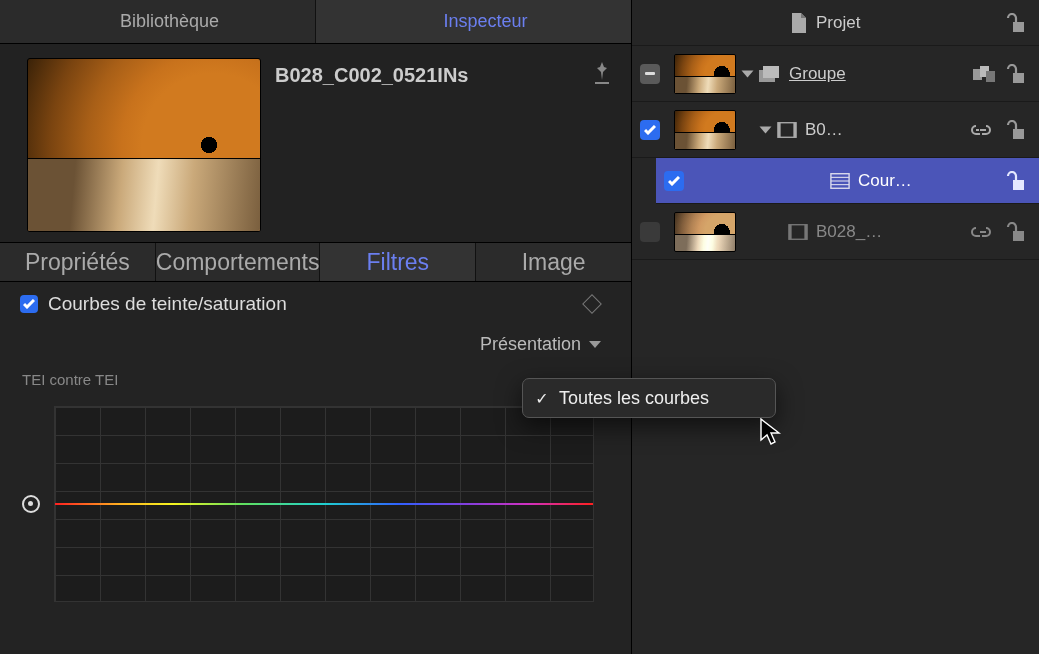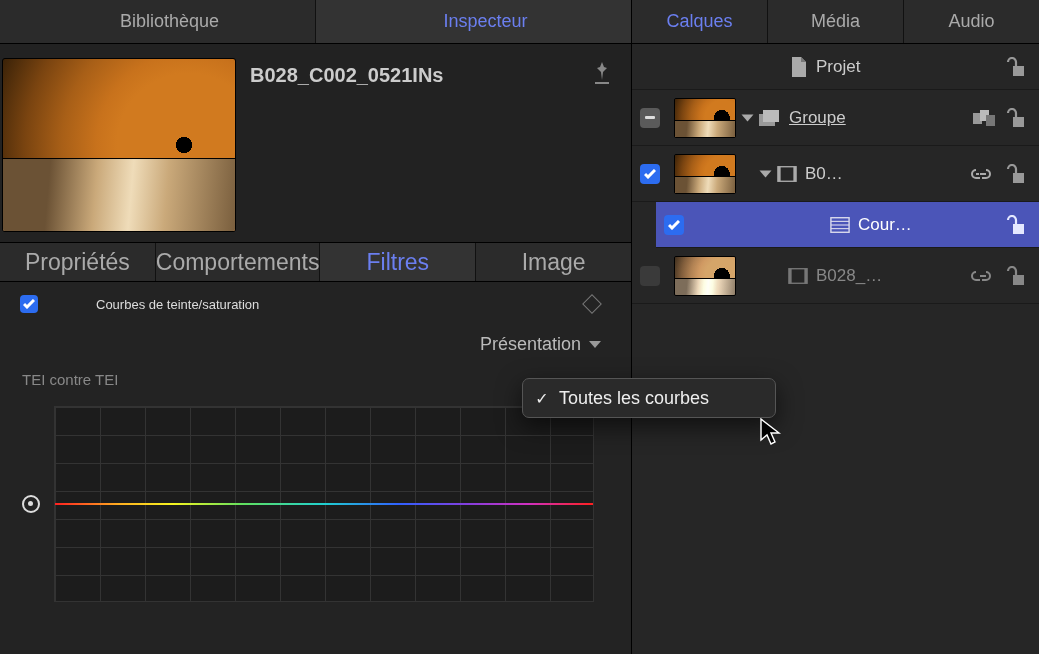--- a/index.html
+++ b/index.html
@@ -6,21 +6,21 @@
   body { background: #1a1a1a; color: #bbb; width: 1039px; height: 654px; overflow: hidden; position: relative; }
   .app { display: flex; width: 100%; height: 100%; }
 
   
   .left { width: 632px; background: #222; display: flex; flex-direction: column; border-right: 1px solid #000; }
   .tab-row { display: flex; height: 44px; background: #2b2b2b; border-bottom: 1px solid #000; }
   .tab { flex: 1; display: flex; align-items: center; justify-content: center; font-size: 18px; color: #aaa; cursor: pointer; padding-left: 24px; }
   .tab.active { color: #6b7ff0; background: #333; }
   .tab.sep { border-right: 1px solid #111; }
 
-  .clip-header { display: flex; align-items: flex-start; padding: 14px 18px 10px 2px; gap: 14px; }
+  .clip-header { display: flex; align-items: flex-start; padding: 14px 18px 10px 27px; gap: 14px; }
   .thumb-lg { width: 234px; height: 174px; border: 1px solid #000; border-radius: 3px; position: relative; overflow: hidden; background: #000; }
   .tunnel { width: 100%; height: 100%; background:
       radial-gradient(circle at 78% 50%, #000 0 8px, transparent 8px),
       linear-gradient(to top, #b8824e 0 40%, transparent 40%),
       radial-gradient(circle at 80% 50%, #d17a1f 0 35%, #c8721c 45%, #a85f17 62%, #7a4410 80%, #3a2208 100%);
       position: relative; }
   .tunnel::after { content:""; position:absolute; left:0; right:0; bottom:0; height:42%;
       background: linear-gradient(95deg, #6b5235 0 20%, #caa97a 40%, #efdcb9 55%, #caa97a 70%, #7a5f3e 100%);
       border-top: 1px solid #000; }
   .clip-title { font-size: 20px; font-weight: 600; color: #ccc; flex: 1; padding-top: 6px; }
@@ -30,21 +30,21 @@
 
   .subtab-row { display: flex; height: 40px; background: #2b2b2b; border-top: 1px solid #000; border-bottom: 1px solid #000; }
   .subtab { flex: 1; display:flex; align-items:center; justify-content:center; font-size: 23px; color: #aaa; cursor:pointer; border-right: 1px solid #111; }
   .subtab:last-child { border-right:none; }
   .subtab.active { color: #6b7ff0; background:#333; }
 
   .filter-section { flex:1; padding: 0; background: #232323; position: relative; }
   .filter-head { display:flex; align-items:center; height: 44px; padding: 0 20px; }
   .chk { width:18px; height:18px; border-radius:4px; background:#2c6cf0; display:flex; align-items:center; justify-content:center; margin-right: 10px; }
   .chk svg { stroke:#fff; stroke-width:3; fill:none; }
-  .filter-name { font-size: 13px; color:#ddd; flex:1;margin-left:48px; }
+  .filter-name { font-size: 19px; color:#ddd; flex:1; }
   .keyframe-diamond { width:14px; height:14px; border:1px solid #777; transform:rotate(45deg); margin-right: 12px; }
 
   .presentation-row { display:flex; justify-content:flex-end; align-items:center; padding: 8px 30px 6px 0; font-size: 18px; color:#bbb; gap:8px; }
   .chev-down { width:0; height:0; border-left:6px solid transparent; border-right:6px solid transparent; border-top:7px solid #999; }
 
   .curve-area { padding: 10px 22px 0 22px; }
   .curve-label { font-size: 15px; color:#888; margin-bottom: 18px; }
   .curve-body { display:flex; align-items:center; gap:14px; }
   .eyedrop { width:18px; height:18px; border:2.5px solid #ddd; border-radius:50%; position:relative; }
   .eyedrop::after { content:""; position:absolute; top:4px; left:4px; width:5px; height:5px; background:#ddd; border-radius:50%; }
@@ -148,25 +148,20 @@
           <div class="grid">
             <div class="grid-lines"></div>
             <div class="spectrum"></div>
           </div>
         </div>
       </div>
     </div>
   </div>
 
   <div class="right">
-    <div class="r-tab-row">
-      <div class="r-tab active">Calques</div>
-      <div class="r-tab">Média</div>
-      <div class="r-tab">Audio</div>
-    </div>
 
     <div class="layer-row">
       <div class="spacer-col"></div>
       <div style="width:62px"></div>
       <div style="width:40px"></div>
       <svg class="page-ic" width="18" height="20" viewBox="0 0 18 20">
           <path fill="#aaa" d="M2 0h9l5 5v15H2z"></path>
           <path fill="#777" d="M11 0v5h5z"></path>
         </svg>
       <div class="layer-name">Projet</div>

